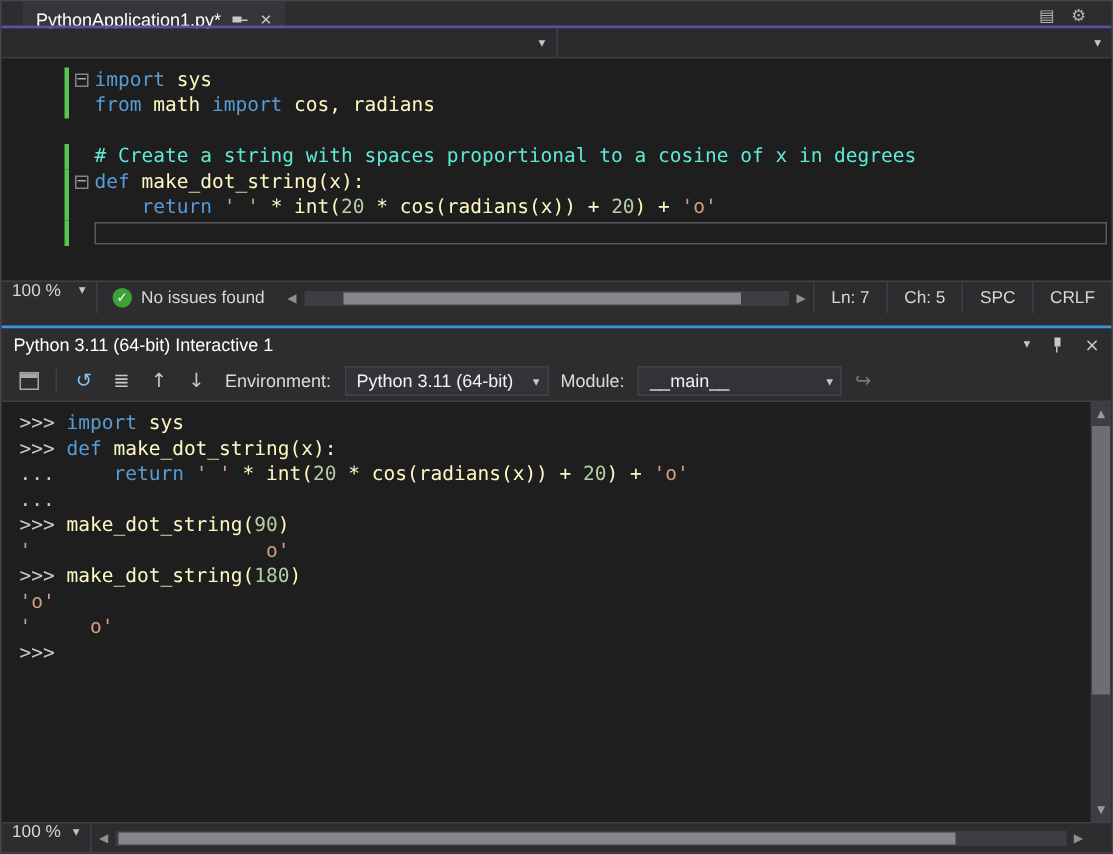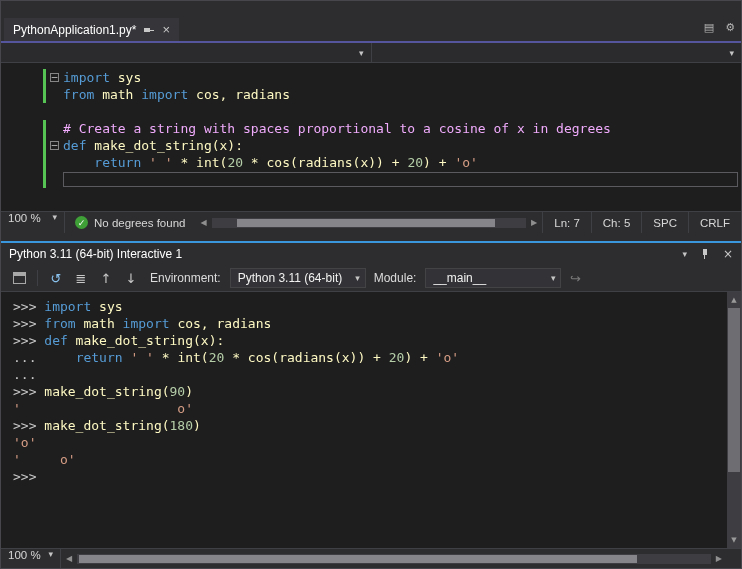--- a/index.html
+++ b/index.html
@@ -1,20 +1,20 @@
 <!DOCTYPE html>
 <html><head>
 <meta charset="utf-8">
 <style>
   *{box-sizing:border-box;margin:0;padding:0}
   body{margin:0;background:#252526;font-family:"Liberation Sans","DejaVu Sans",sans-serif}
   .window{width:742px;height:569px;background:#2d2d30;border:1px solid #46464c;display:flex;flex-direction:column;overflow:hidden}
 
   
-  .tab-strip{height:40px;display:flex;align-items:flex-end;padding:0 3px;background:#2d2d30}
+  .tab-strip{height:16px;display:flex;align-items:flex-start;padding:0 14px;background:#2d2d30}
   .doc-tab{height:23px;background:#35353a;display:flex;align-items:center;padding:0 9px;gap:8px;color:#ffffff;font-size:12px;white-space:nowrap}
   .tab-close{color:#c8c8c8;font-size:13px;line-height:1}
   .pin{position:relative;width:10px;height:12px;display:inline-block}
   .pin i{position:absolute;background:#c8c8c8;display:block}
   .pin .pin-head{left:3px;top:1px;width:4px;height:6px}
   .pin .pin-stem{left:4px;top:7px;width:1px;height:4px}
   .pin.side{transform:rotate(-90deg)}
   .strip-right{margin-left:auto;display:flex;gap:11px;align-items:center;height:23px;padding:0 3px 4px 0;color:#b4b4b4;font-family:"DejaVu Sans",sans-serif;font-size:11px}
   .tab-underline{height:2px;background:#55559e}
 
@@ -26,21 +26,21 @@
   
   .editor{height:148px;background:#1e1e1e;padding-top:6px;font-family:"DejaVu Sans Mono","Liberation Mono",monospace;font-size:13px;overflow:hidden}
   .ed-row{display:flex;height:17px;line-height:17px;align-items:center}
   .ed-margin{width:42px;height:100%}
   .ed-change{width:3px;height:100%}
   .ed-change.on{background:#55c455}
   .ed-fold{width:17px;height:100%;display:flex;align-items:center;justify-content:center}
   .fold-box{width:9px;height:9px;border:1px solid #858585;color:#cfcfcf;display:flex;align-items:center;justify-content:center;font-size:9px;line-height:1;background:#1e1e1e;font-family:"DejaVu Sans",sans-serif}
   .ed-code{flex:1;white-space:pre}
   .caret-line{flex:1;height:15px;border:1px solid #5a5a5f;margin-right:3px}
-  .tk-k{color:#569cd6}.tk-p{color:#fef9c3}.tk-s{color:#d69d85}.tk-n{color:#b5cea8}.tk-c{color:#f0abfc}.tk-g{color:#c8c8c8}
+  .tk-k{color:#569cd6}.tk-p{color:#fef9c3}.tk-s{color:#d69d85}.tk-n{color:#b5cea8}.tk-c{color:#5eead4}.tk-g{color:#c8c8c8}
 
   
   .ed-status{height:22px;display:flex;align-items:center;background:#2d2d30;border-top:1px solid #3f3f46;font-size:11.5px;color:#d7d7d7}
   .zoom{width:64px;height:100%;display:flex;justify-content:space-between;padding:0 7px;border-right:1px solid #3f3f46}
   .chev{font-size:9px;color:#c5c5c5}
   .health{display:flex;align-items:center;gap:6px;padding:0 10px;white-space:nowrap}
   .check-circle{width:13px;height:13px;border-radius:50%;background:#3fa037;color:#fff;display:flex;align-items:center;justify-content:center;font-size:9px;font-family:"DejaVu Sans",sans-serif}
   .sb-arrow{font-size:8px;color:#8f8f8f;padding:0 5px;font-family:"DejaVu Sans",sans-serif}
   .hscroll{flex:1;height:10px;background:#3e3e42;position:relative}
   .hthumb{position:absolute;top:1px;bottom:1px;background:#85858a}
@@ -161,21 +161,21 @@
 
   <div class="ed-status">
     <div class="zoom">
       <span>100 %</span>
       <span class="chev">▾</span>
     </div>
     <div class="health">
       <span class="check-circle">
           <span>✓</span>
         </span>
-      <span>No degrees found</span>
+      <span>No issues found</span>
     </div>
     <span class="sb-arrow">◀</span>
     <div class="hscroll">
         <div class="hthumb"></div>
       </div>
     <span class="sb-arrow">▶</span>
     <div class="stat-cell">Ln: 7</div>
     <div class="stat-cell">Ch: 5</div>
     <div class="stat-cell">SPC</div>
     <div class="stat-cell">CRLF</div>
@@ -215,21 +215,20 @@
       <div class="combo mod">
         <span>__main__</span>
         <span class="chev">▾</span>
       </div>
       <span class="tbtn dim">↪</span>
     </div>
 
     <div class="repl-wrap">
       <div class="repl">
           <div class="repl-line"><span class="tk-g">&gt;&gt;&gt; </span><span class="tk-k">import</span><span class="tk-p"> sys</span></div>
-          <div class="repl-line"><span class="tk-g">&gt;&gt;&gt; </span><span class="tk-k">from</span><span class="tk-p"> math </span><span class="tk-k">import</span><span class="tk-p"> cos, radians</span></div>
           <div class="repl-line"><span class="tk-g">&gt;&gt;&gt; </span><span class="tk-k">def</span><span class="tk-p"> make_dot_string(x):</span></div>
           <div class="repl-line"><span class="tk-g">...     </span><span class="tk-k">return</span><span class="tk-p"> </span><span class="tk-s">' '</span><span class="tk-p"> * int(</span><span class="tk-n">20</span><span class="tk-p"> * cos(radians(x)) + </span><span class="tk-n">20</span><span class="tk-p">) + </span><span class="tk-s">'o'</span></div>
           <div class="repl-line"><span class="tk-g">...</span></div>
           <div class="repl-line"><span class="tk-g">&gt;&gt;&gt; </span><span class="tk-p">make_dot_string(</span><span class="tk-n">90</span><span class="tk-p">)</span></div>
           <div class="repl-line"><span class="tk-s">'                    o'</span></div>
           <div class="repl-line"><span class="tk-g">&gt;&gt;&gt; </span><span class="tk-p">make_dot_string(</span><span class="tk-n">180</span><span class="tk-p">)</span></div>
           <div class="repl-line"><span class="tk-s">'o'</span></div>
           <div class="repl-line"><span class="tk-s">'     o'</span></div>
           <div class="repl-line"><span class="tk-g">&gt;&gt;&gt;</span></div>
         </div>

